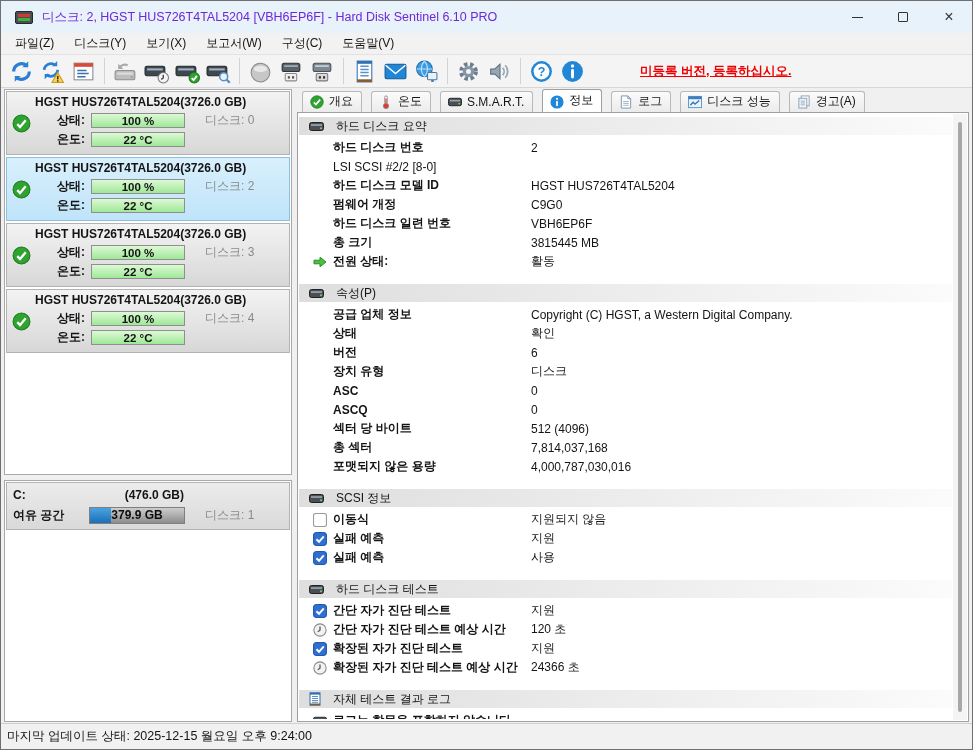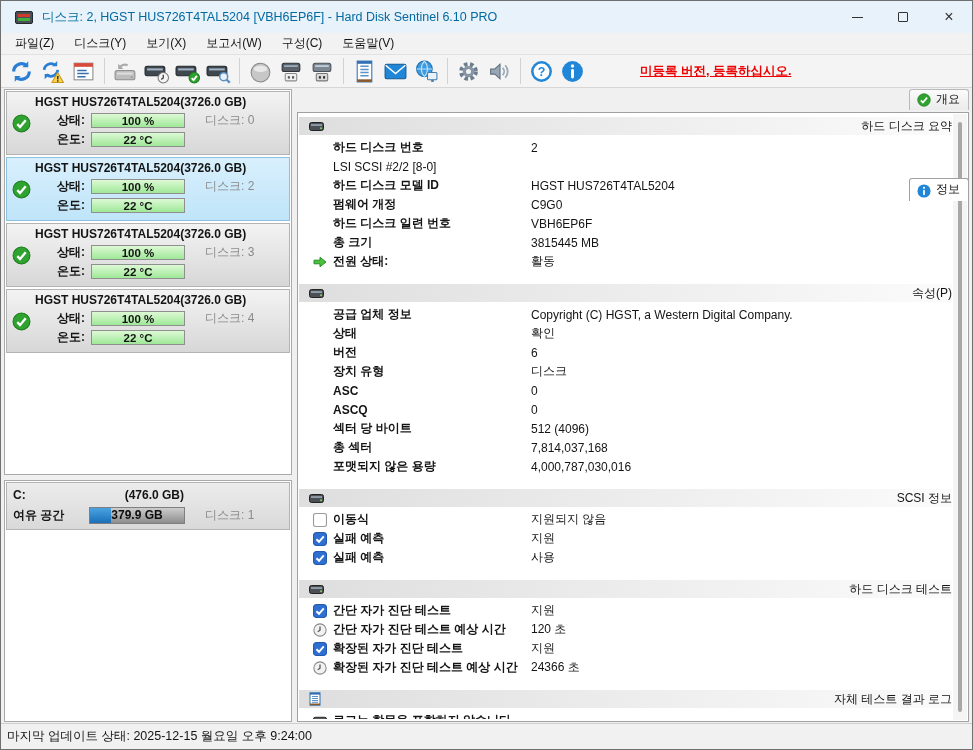--- a/index.html
+++ b/index.html
@@ -4,21 +4,21 @@
 <style>
   html,body{margin:0;padding:0;background:#8a8a8a;}
   *{box-sizing:border-box;}
   .window{width:973px;height:750px;position:relative;background:#f0f0f0;border:1px solid #6f6f6f;
           font-family:"Liberation Sans",sans-serif;font-size:12px;color:#141414;overflow:hidden;}
   
   .titlebar{height:32px;background:#e8f2fa;display:flex;align-items:center;padding-left:14px;}
   .appicon{width:18px;height:13px;background:#4a4f55;border:1px solid #23282d;border-radius:2px;position:relative;margin-right:9px;flex:none;}
   .appicon .r{position:absolute;left:2px;top:2px;width:12px;height:3px;background:#d23a2e;}
   .appicon .g{position:absolute;left:2px;bottom:2px;width:12px;height:3px;background:#3fae3f;}
-  .title-text{font-size:12.5px;color:#0369a1;white-space:nowrap;}
+  .title-text{font-size:12.5px;color:#6d28d9;white-space:nowrap;}
   .win-controls{margin-left:auto;display:flex;height:32px;}
   .win-btn{width:46px;height:32px;display:flex;align-items:center;justify-content:center;color:#333;font-size:14px;}
   .glyph-min{width:11px;height:1px;background:#333;}
   .glyph-max{width:10px;height:10px;border:1.2px solid #333;border-radius:1px;}
   
   .menubar{height:22px;display:flex;align-items:center;background:#f2f2f2;padding-left:4px;border-bottom:1px solid #e2e2e2;}
   .menu-item{padding:2px 10px;cursor:default;}
   
   .toolbar{height:33px;display:flex;align-items:center;background:#f4f4f4;border-bottom:1px solid #d7d7d7;padding-left:5px;}
   .tb-btn{width:31px;height:29px;display:flex;align-items:center;justify-content:center;border:1px solid transparent;border-radius:2px;}
@@ -49,30 +49,30 @@
   .pi-drive{font-weight:bold;}
   .pi-cap{flex:1;text-align:center;font-weight:bold;}
   .pi-bottom{display:flex;align-items:center;height:20px;margin-top:1px;}
   .pi-free-label{width:70px;text-align:left;font-weight:bold;margin-right:6px;}
   .free-bar{width:96px;height:17px;border:1px solid #7f7f7f;background:linear-gradient(#cdcdcd,#8d8d8d);
             position:relative;flex:none;}
   .free-fill{position:absolute;left:0;top:0;bottom:0;background:linear-gradient(#4aa3e0,#1a6fb8);}
   .free-text{position:absolute;inset:0;display:flex;align-items:center;justify-content:center;font-weight:bold;color:#0d0d0d;font-size:12px;}
   
   .content{position:absolute;left:296px;right:3px;top:0;height:633px;}
-  .tabbar{height:23px;display:flex;align-items:flex-end;padding-left:5px;gap:9px;flex-direction:column;}
+  .tabbar{height:23px;display:flex;align-items:flex-end;padding-left:5px;gap:9px;}
   .tab{display:flex;align-items:center;gap:5px;padding:2px 8px 3px 7px;height:21px;background:linear-gradient(#fbfbfb,#ebebeb);
        border:1px solid #b9b9b9;border-bottom:none;border-radius:3px 3px 0 0;cursor:pointer;white-space:nowrap;}
   .tab svg{width:14px;height:14px;flex:none;}
   .tab.active{background:#fff;height:23px;position:relative;z-index:3;border-color:#a0a0a0;align-items:flex-end;}
   .infopanel{position:absolute;top:23px;left:0;right:0;bottom:0;background:#fff;border:1px solid #a0a0a0;z-index:2;}
   .sections{position:absolute;top:4px;left:1px;right:16px;bottom:2px;overflow:hidden;}
   .section{margin-bottom:13px;}
   .sec-band{height:18px;background:linear-gradient(to right,#dedede,#fbfbfb);display:flex;align-items:center;
-            gap:12px;padding-left:10px;font-size:12px;margin-bottom:3px;justify-content:space-between;}
+            gap:12px;padding-left:10px;font-size:12px;margin-bottom:3px;}
   .sec-band svg{flex:none;}
   .info-row{display:flex;align-items:center;height:19px;padding-left:13px;}
   .ir-iconcell{width:15px;height:15px;margin-right:6px;flex:none;display:flex;align-items:center;justify-content:center;}
   .ir-iconcell svg{width:14px;height:14px;}
   .ir-label{width:198px;flex:none;white-space:nowrap;font-weight:bold;}
   .ir-value{flex:1;white-space:nowrap;}
   
   .vscroll{position:absolute;top:1px;bottom:1px;right:1px;width:14px;background:#f4f4f4;}
   .vthumb{position:absolute;left:5px;width:4px;top:8px;bottom:8px;background:#a8a8a8;border-radius:2px;}
   

